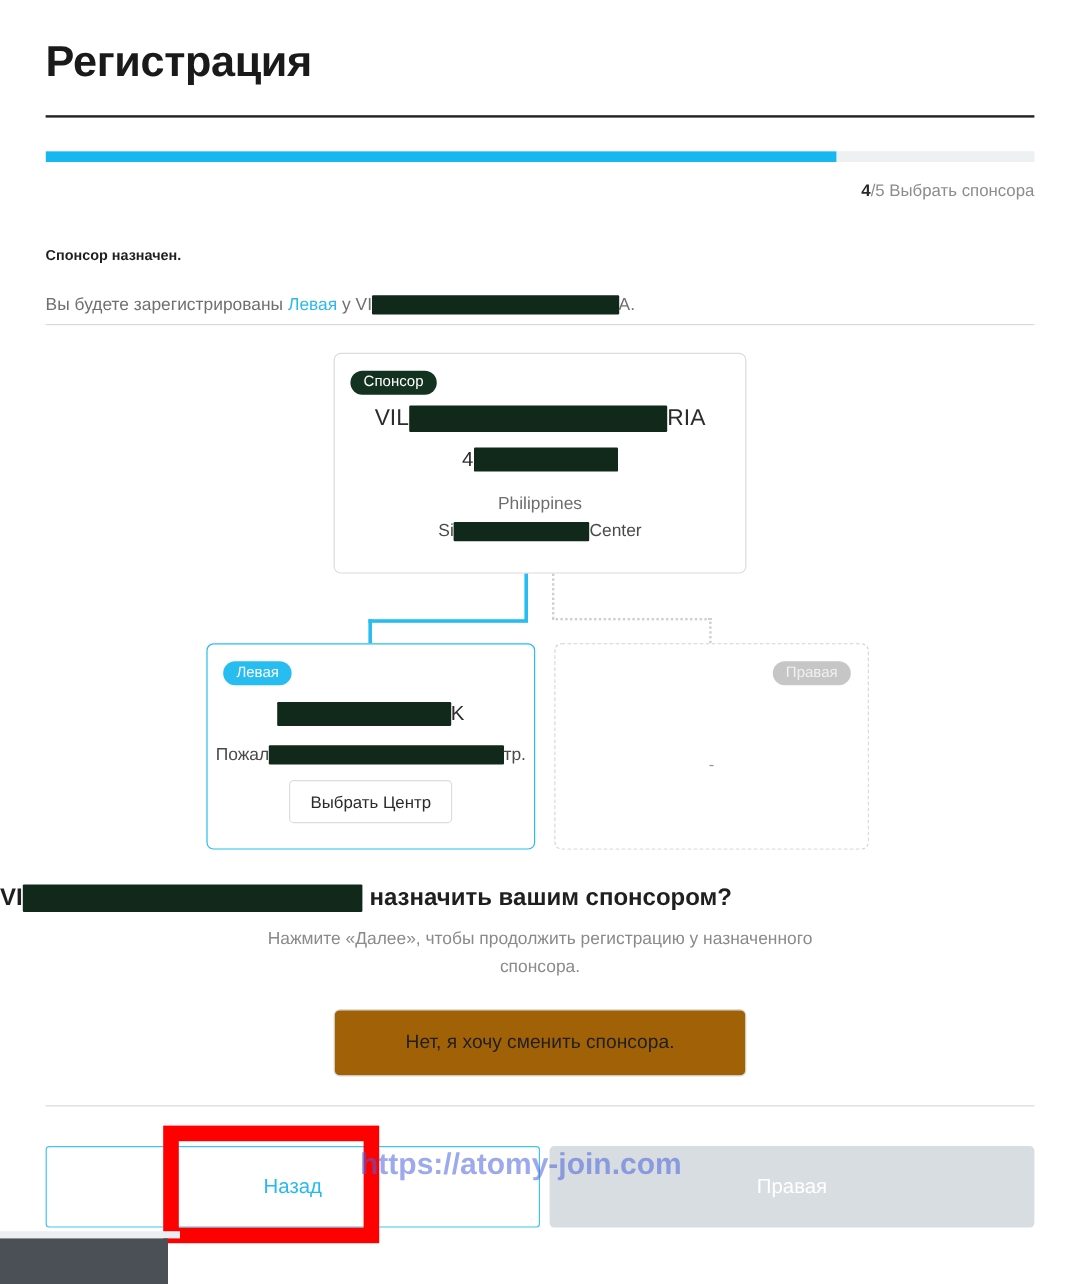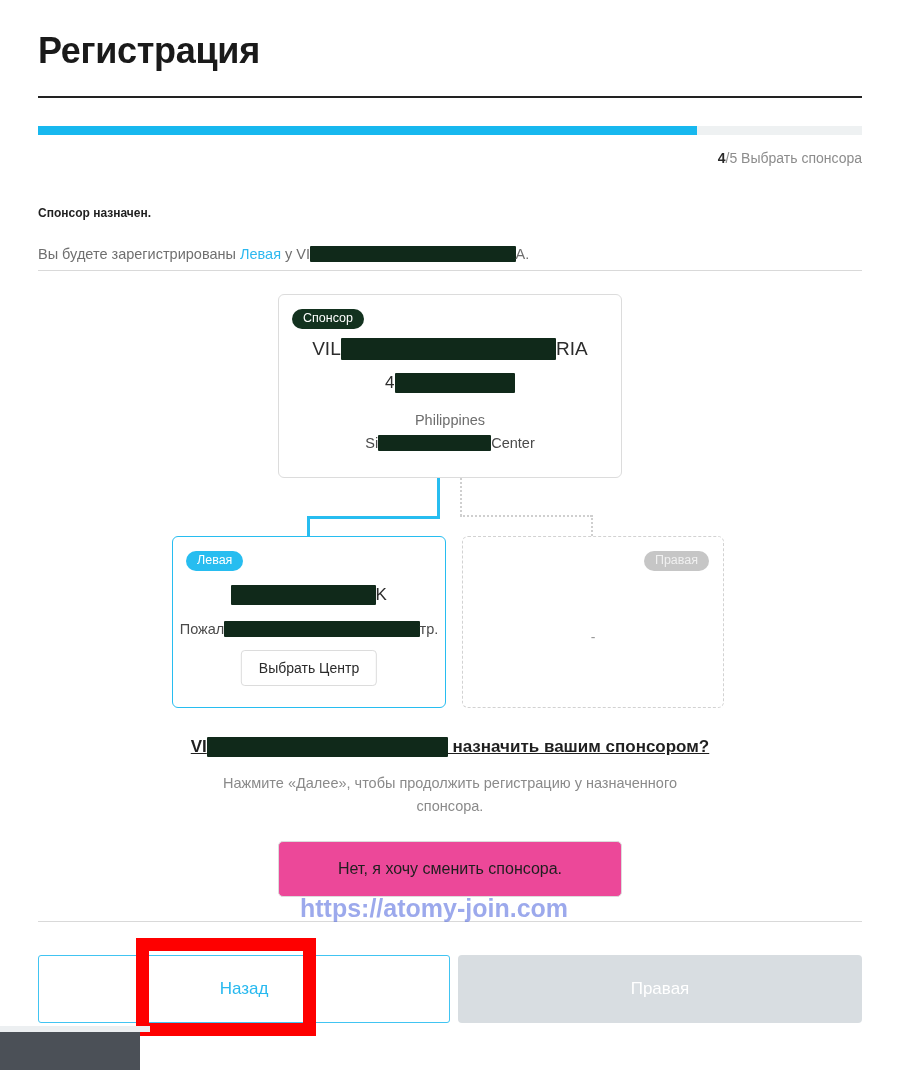--- a/index.html
+++ b/index.html
@@ -275,46 +275,45 @@
     text-align: center;
     font-size: 14px;
     color: #9a9a9a;
   }
 
   
   .confirm-question {
     position: absolute;
     left: 0; right: 0;
     top: 737px;
-    text-align: center;
-    font-size: 17px;
+    text-align: left;
+    font-size: 20px;
     font-weight: 700;
     color: #1f1f1f;
     white-space: nowrap;
-    text-decoration: underline;
   }
 
   .confirm-help {
     position: absolute;
     left: 200px;
     width: 500px;
     top: 772px;
     text-align: center;
     font-size: 14.5px;
     line-height: 23px;
     color: #8a8a8a;
   }
 
   .btn-change-sponsor {
     position: absolute;
     left: 278px;
     top: 841px;
     width: 344px;
     height: 56px;
-    background: #ec4899;
+    background: #a16207;
     border: 1px solid #dcdcdc;
     border-radius: 5px;
     font-size: 16px;
     color: #1f1f1f;
     cursor: pointer;
     font-family: inherit;
   }
 
   
   .footer-rule {
@@ -365,21 +364,21 @@
     height: 98px;
     border: 13px solid #fe0000;
     background: transparent;
     pointer-events: none;
   }
 
   
   .watermark {
     position: absolute;
     left: 300px;
-    top: 894px;
+    top: 956px;
     font-size: 25px;
     font-weight: 700;
     color: rgba(74, 98, 220, 0.55);
     letter-spacing: 0px;
     white-space: nowrap;
     pointer-events: none;
   }
 
   
   .chrome-strip {

